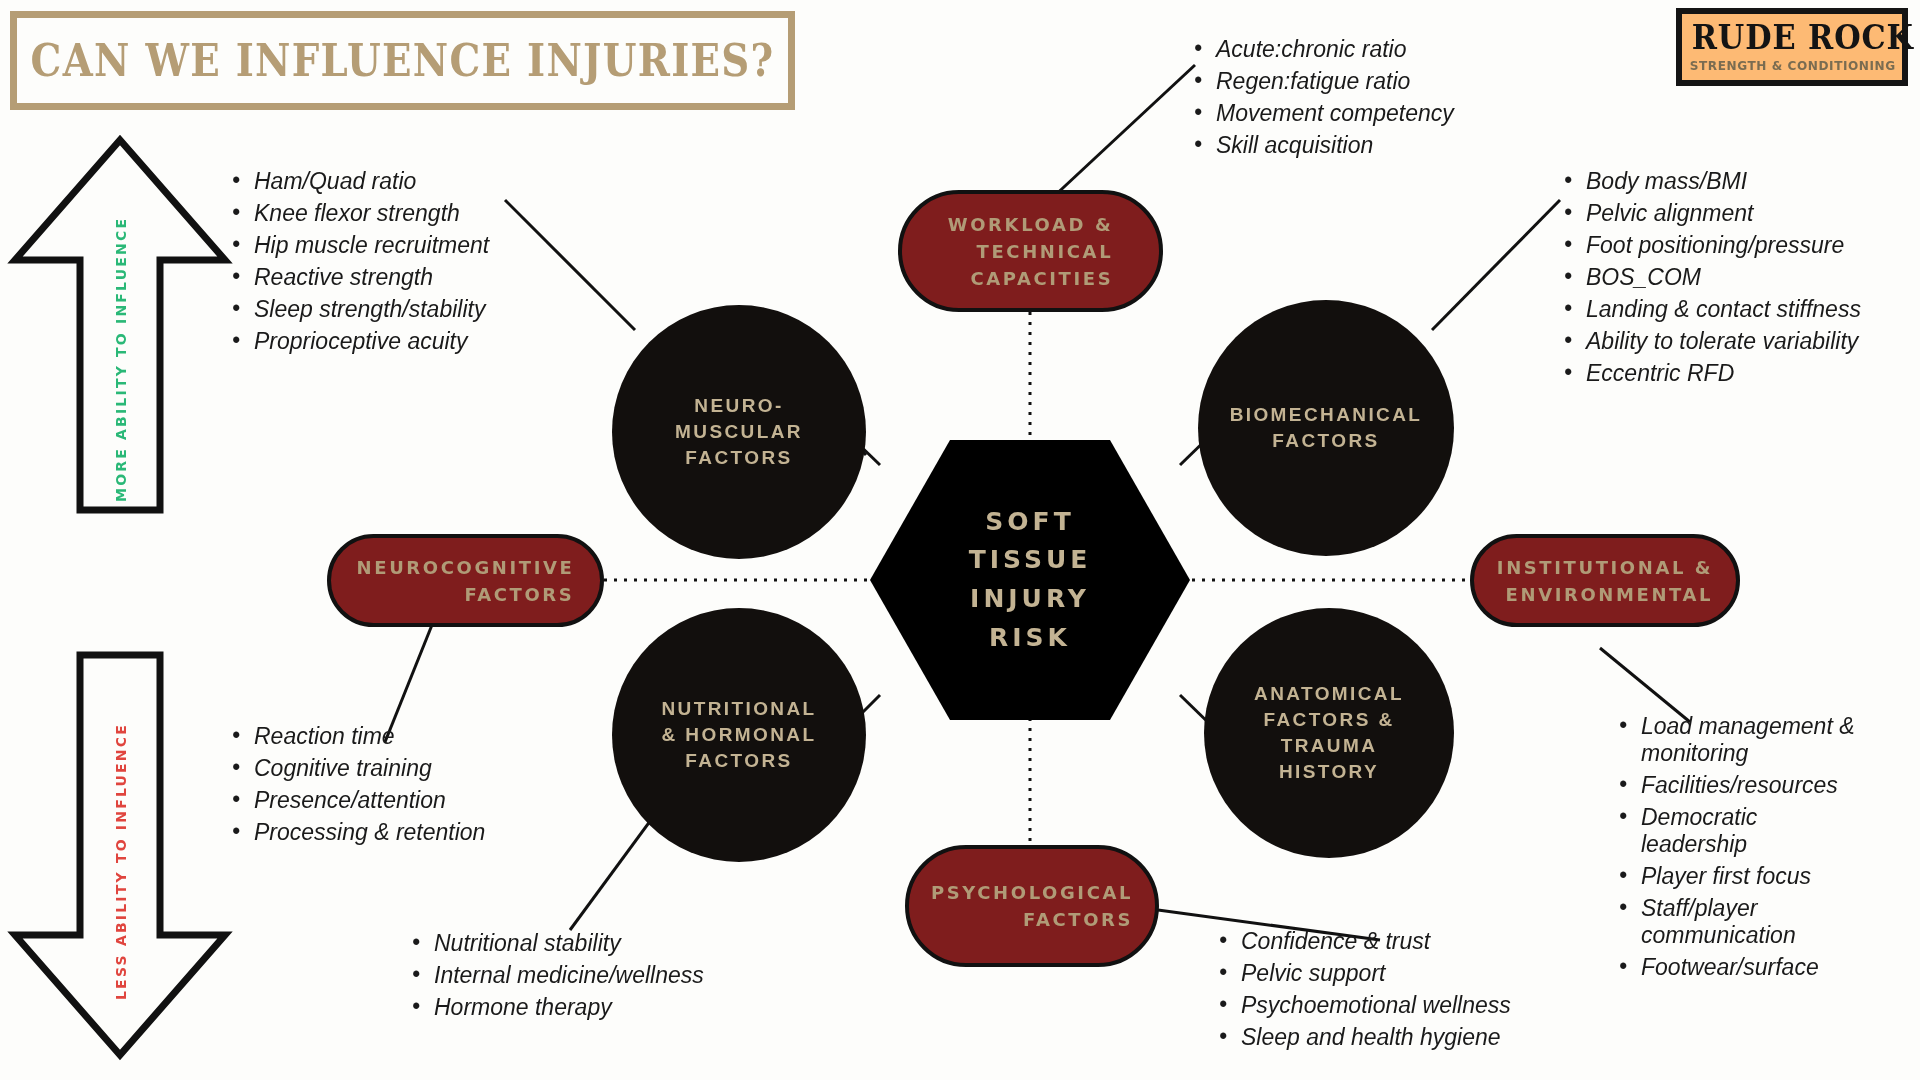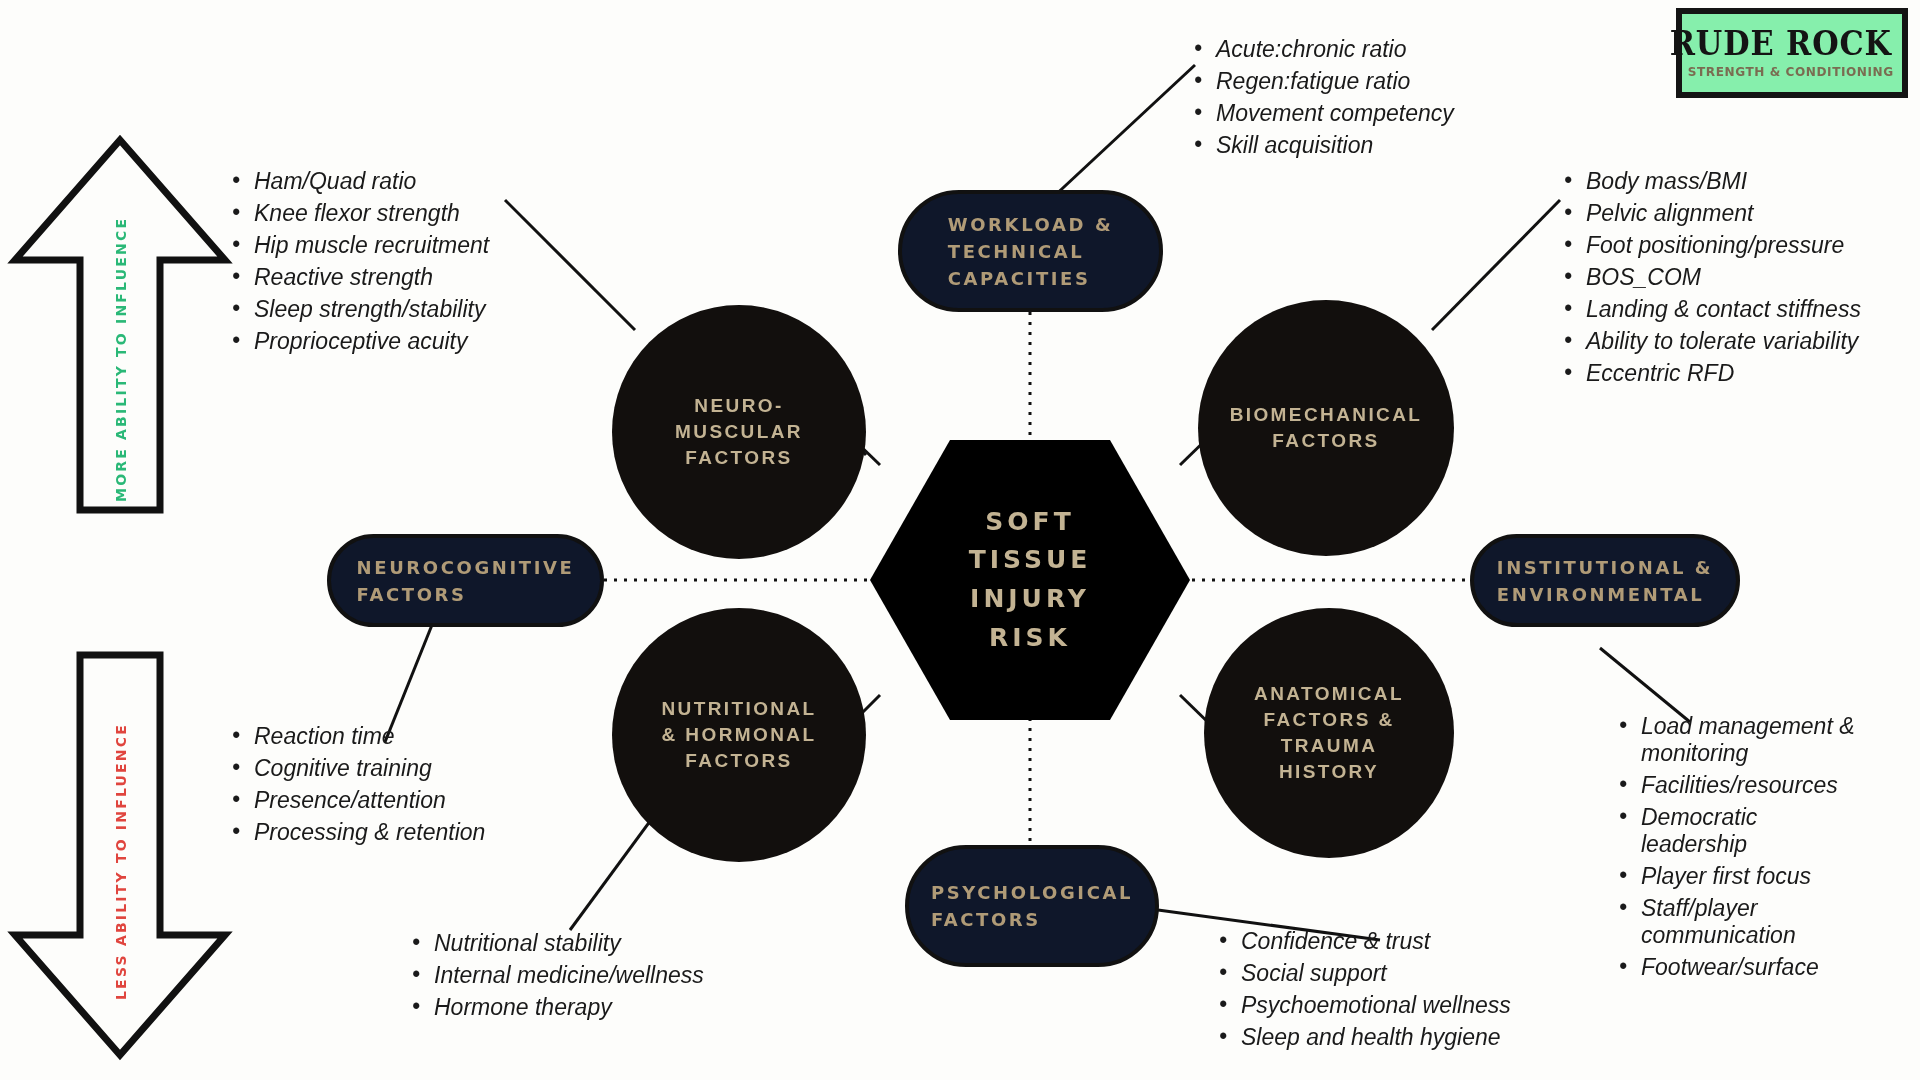--- a/index.html
+++ b/index.html
@@ -25,23 +25,23 @@
     font-family:"DejaVu Serif", serif;
     font-weight:bold;
     font-size:45px;
     letter-spacing:1.5px;
     transform:scaleX(0.86);
     white-space:nowrap;
   }
 
   
   .logo-box{
-    position:absolute;left:1676px;top:8px;width:232px;height:90px;
-    border:6px solid #141414;background:#86efac;box-sizing:border-box;
-    display:flex;flex-direction:column;align-items:flex-end;justify-content:center;
+    position:absolute;left:1676px;top:8px;width:232px;height:78px;
+    border:6px solid #141414;background:#fdba74;box-sizing:border-box;
+    display:flex;flex-direction:column;align-items:flex-start;justify-content:center;
   }
   .logo-main{
     color:#141414;font-family:"DejaVu Serif",serif;font-weight:bold;
     font-size:33px;letter-spacing:1px;line-height:1;transform:scaleX(0.92);
     white-space:nowrap;
   }
   .logo-sub{
     color:#7a6c51;font-family:"DejaVu Sans",sans-serif;font-weight:bold;
     font-size:13px;letter-spacing:0.6px;margin-top:4px;transform:scaleX(0.93);
     white-space:nowrap;
@@ -74,23 +74,23 @@
     display:flex;align-items:center;justify-content:center;text-align:center;
     clip-path:polygon(25% 0%, 75% 0%, 100% 50%, 75% 100%, 25% 100%, 0% 50%);
   }
   .hexagon span{
     color:#c3b393;font-family:"DejaVu Sans",sans-serif;font-weight:bold;
     font-size:25px;letter-spacing:4px;line-height:1.55;display:block;
   }
 
   
   .pill{
-    position:absolute;background:#0f172a;border:4px solid #111;
+    position:absolute;background:#7f1d1d;border:4px solid #111;
     border-radius:999px;box-sizing:border-box;
-    display:flex;align-items:center;justify-content:center;text-align:left;
+    display:flex;align-items:center;justify-content:center;text-align:right;
   }
   .pill span{
     color:#b09b77;font-family:"DejaVu Sans",sans-serif;font-weight:bold;
     font-size:18px;letter-spacing:2.6px;line-height:1.5;display:block;padding:0 10px;
   }
 
   
   .bullets{
     position:absolute;
     font-family:"Liberation Sans", sans-serif;
@@ -129,20 +129,23 @@
 
     <line x1="1050" y1="200" x2="1195" y2="65" stroke="#111" stroke-width="3"></line>
     <line x1="635" y1="330" x2="505" y2="200" stroke="#111" stroke-width="3"></line>
     <line x1="1432" y1="330" x2="1560" y2="200" stroke="#111" stroke-width="3"></line>
     <line x1="440" y1="605" x2="385" y2="742" stroke="#111" stroke-width="3"></line>
     <line x1="695" y1="760" x2="570" y2="930" stroke="#111" stroke-width="3"></line>
     <line x1="1158" y1="910" x2="1380" y2="940" stroke="#111" stroke-width="3"></line>
     <line x1="1600" y1="648" x2="1690" y2="722" stroke="#111" stroke-width="3"></line>
   </svg>
 
+  <div class="title-box">
+    <div class="title-text">CAN WE INFLUENCE INJURIES?</div>
+  </div>
 
   <div class="logo-box">
     <div class="logo-main">RUDE ROCK</div>
     <div class="logo-sub">STRENGTH &amp; CONDITIONING</div>
   </div>
 
   <div class="arrow-label" id="label-more">MORE ABILITY TO INFLUENCE</div>
   <div class="arrow-label" id="label-less">LESS ABILITY TO INFLUENCE</div>
 
   <div class="hexagon" style="left:870px;top:440px;width:320px;height:280px;">
@@ -215,21 +218,21 @@
     </ul>
 
   <ul class="bullets" style="left:408px;top:930px;width:340px;">
       <li>Nutritional stability</li>
       <li>Internal medicine/wellness</li>
       <li>Hormone therapy</li>
     </ul>
 
   <ul class="bullets" style="left:1215px;top:928px;width:340px;">
       <li>Confidence &amp; trust</li>
-      <li>Social support</li>
+      <li>Pelvic support</li>
       <li>Psychoemotional wellness</li>
       <li>Sleep and health hygiene</li>
     </ul>
 
   <ul class="bullets" style="left:1615px;top:713px;width:250px;">
       <li>Load management &amp; monitoring</li>
       <li>Facilities/resources</li>
       <li>Democratic leadership</li>
       <li>Player first focus</li>
       <li>Staff/player communication</li>

